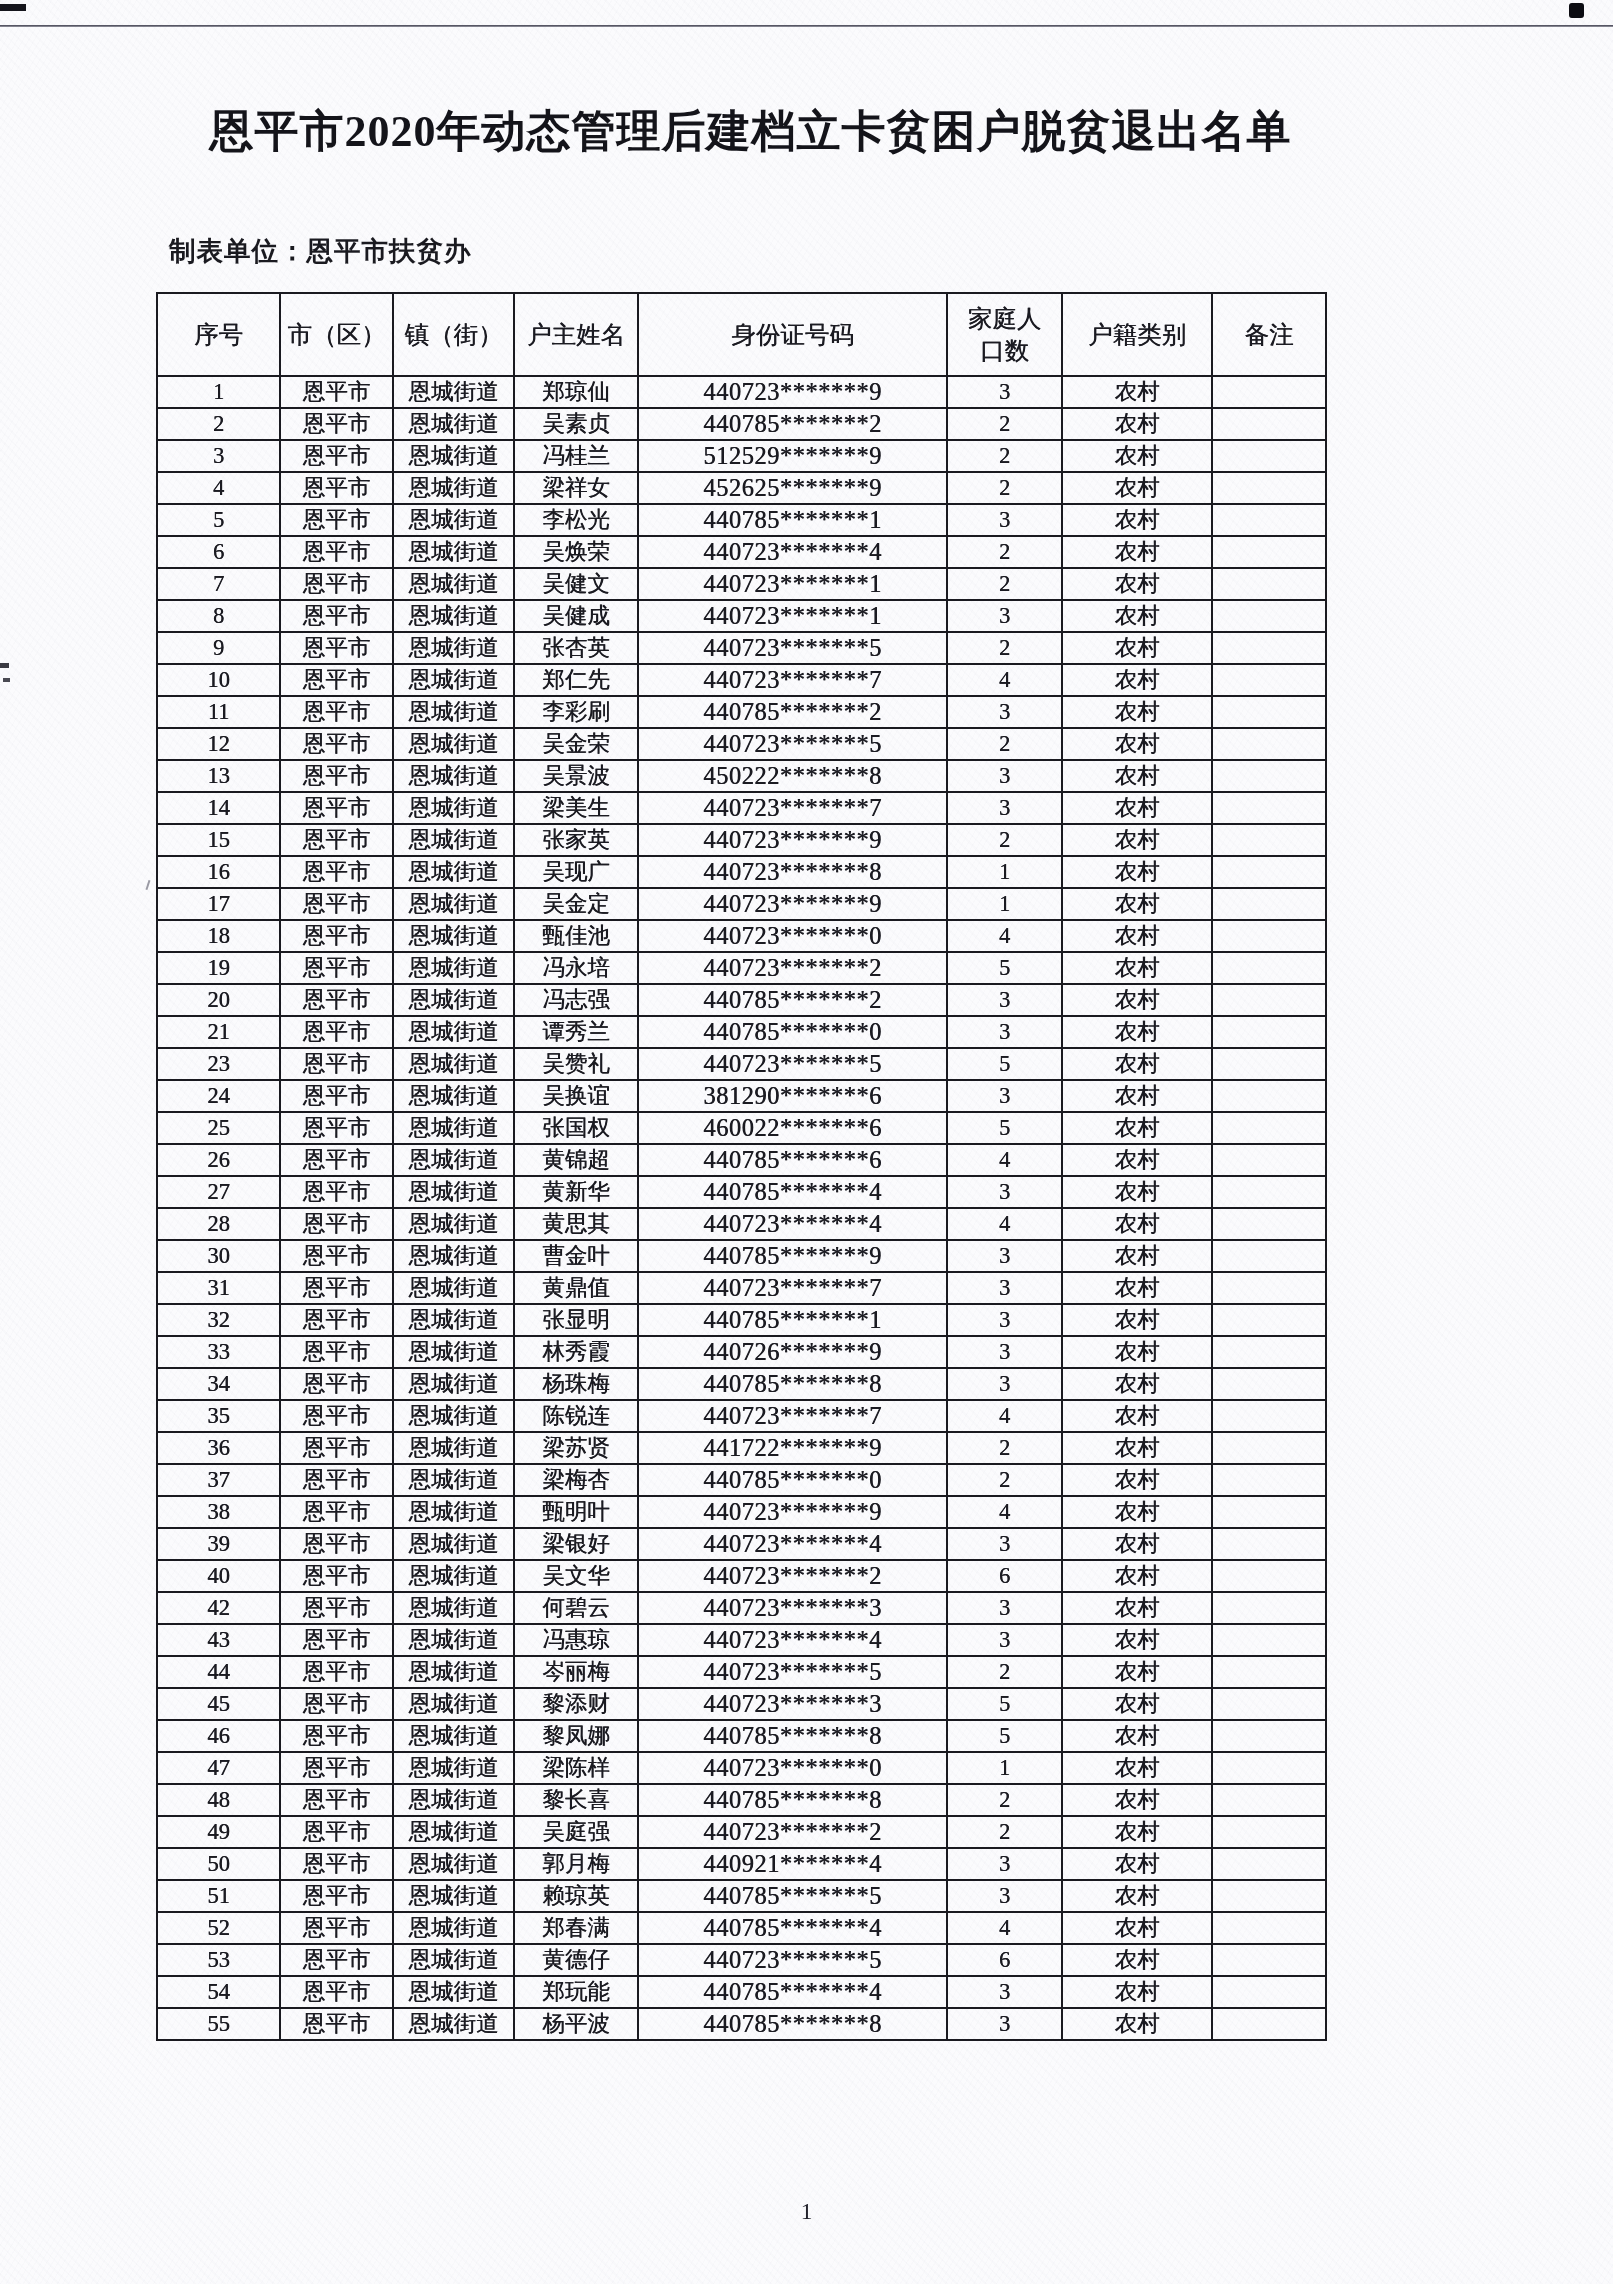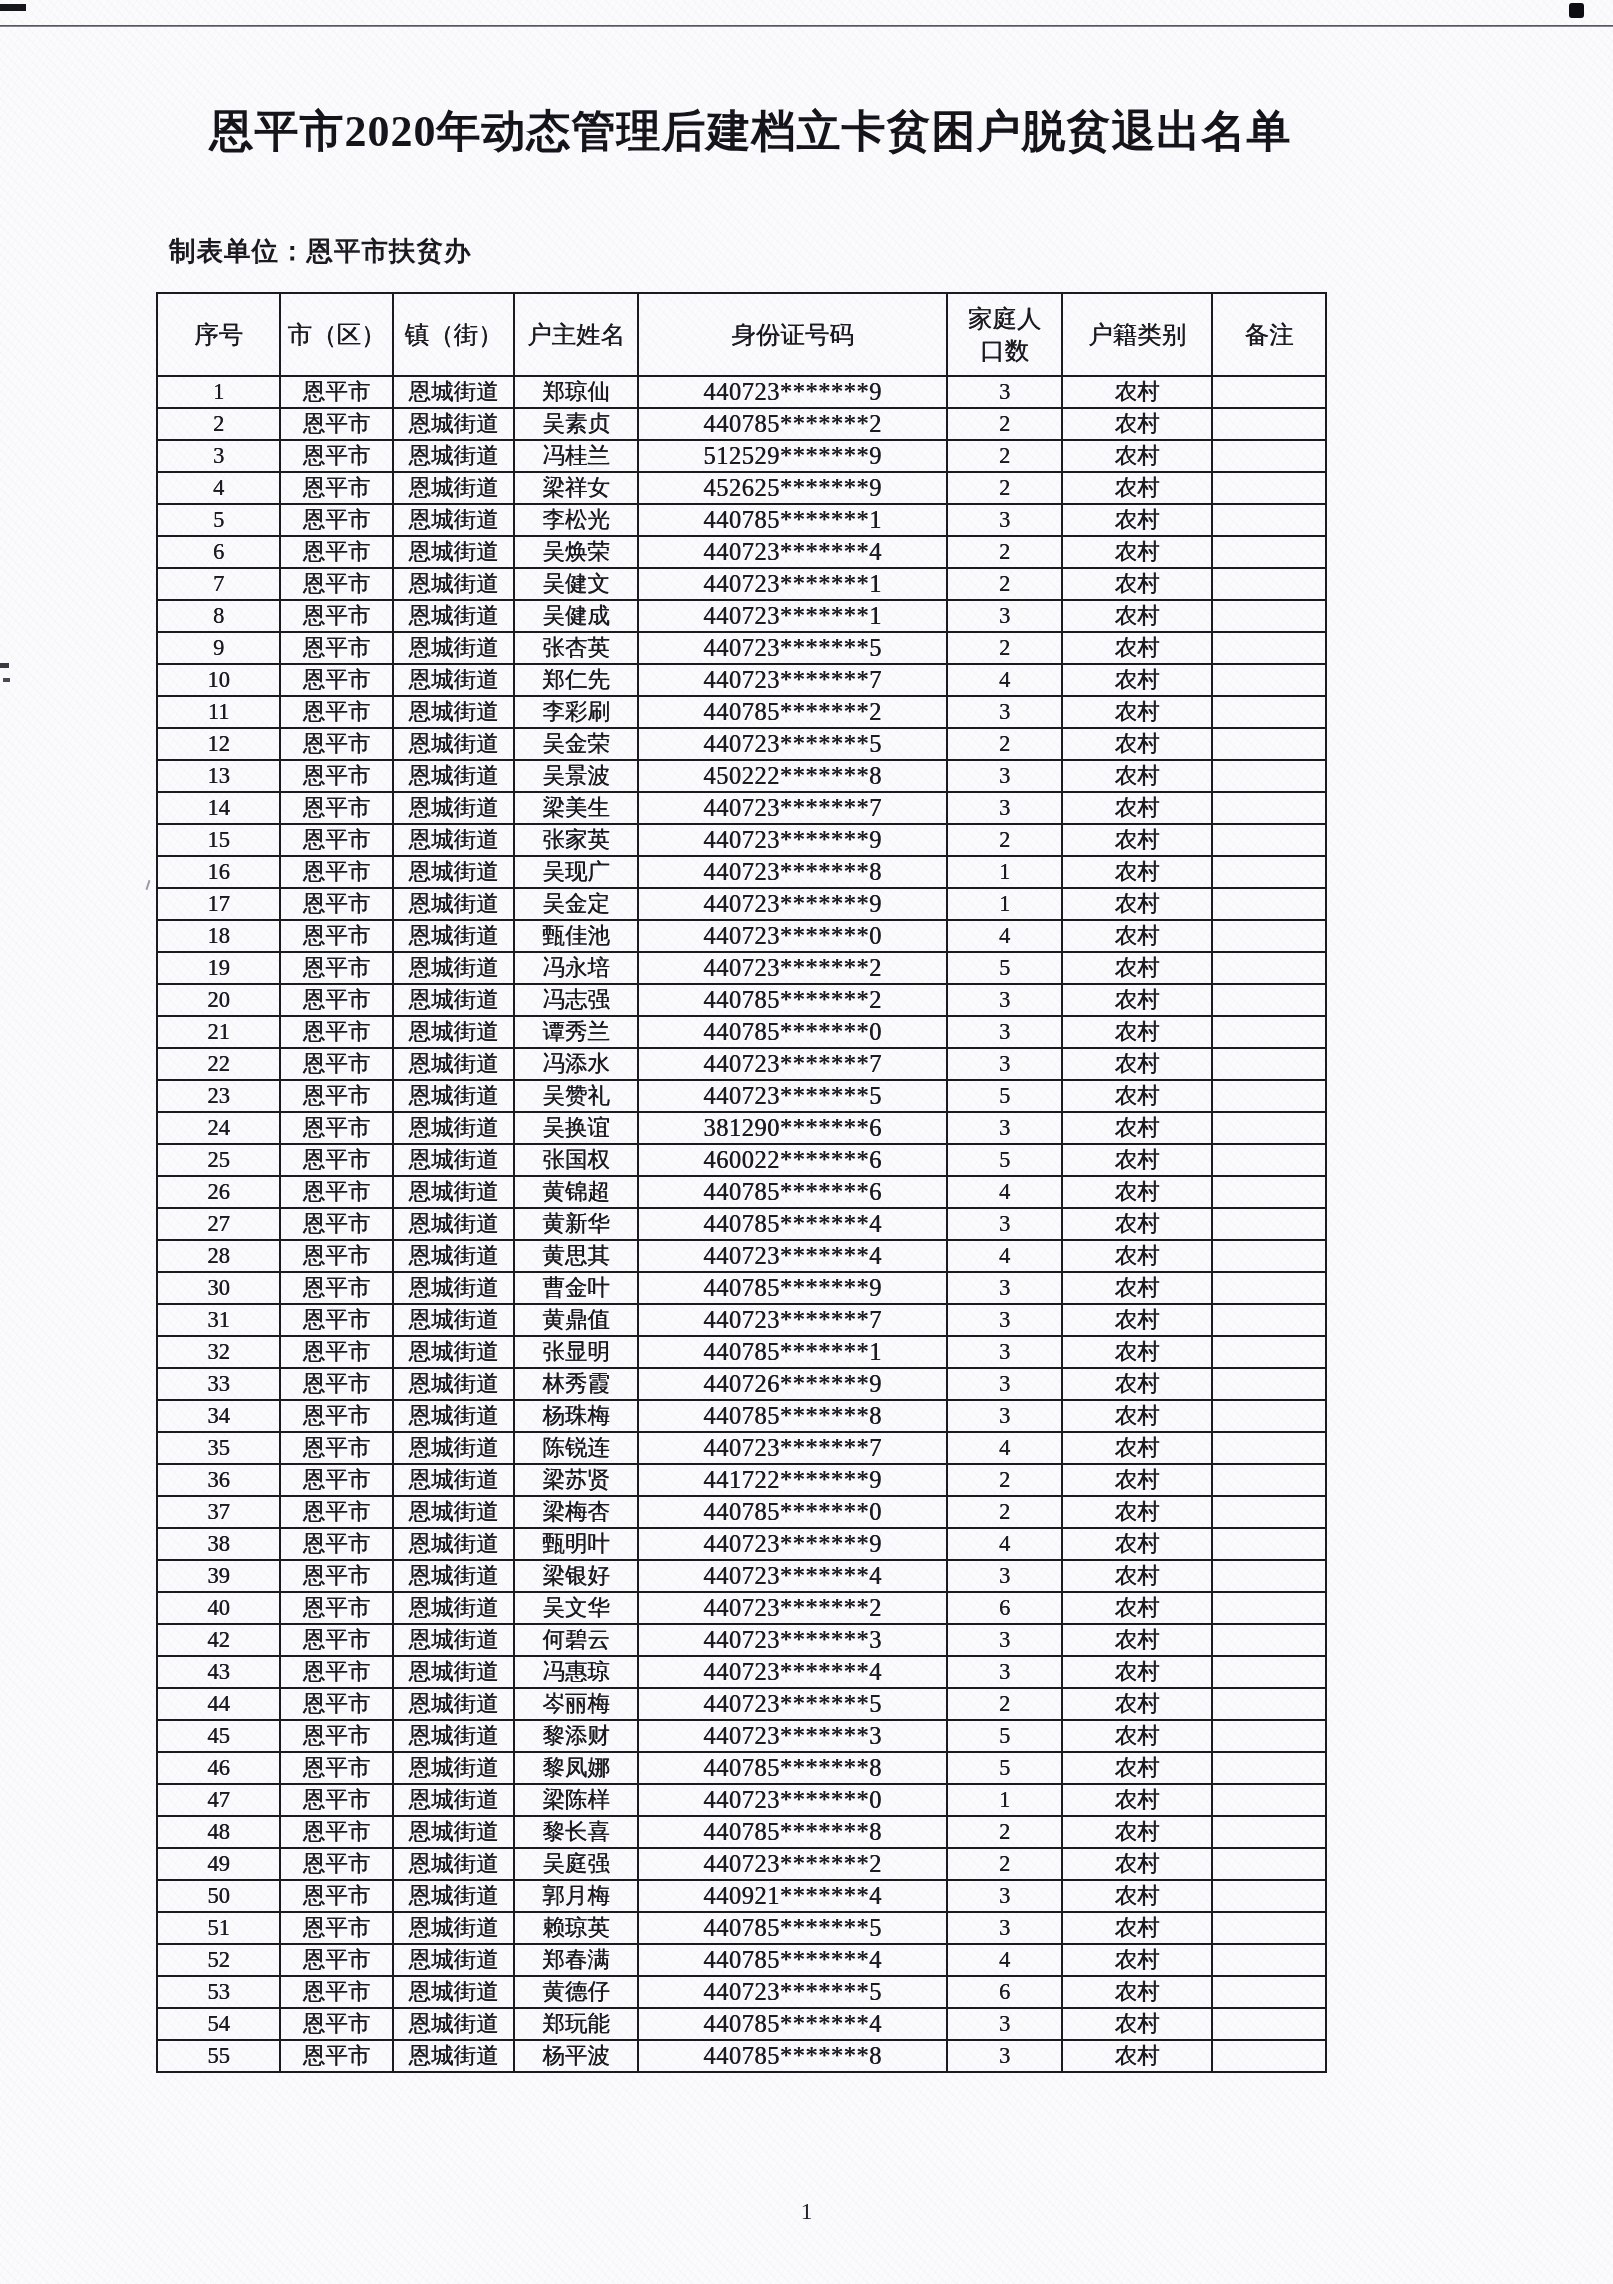--- a/index.html
+++ b/index.html
@@ -303,30 +303,20 @@
           <td>21</td>
           <td>恩平市</td>
           <td>恩城街道</td>
           <td>谭秀兰</td>
           <td class="id-cell">440785*******0</td>
           <td>3</td>
           <td>农村</td>
           <td></td>
         </tr>
         <tr>
-          <td>22</td>
-          <td>恩平市</td>
-          <td>恩城街道</td>
-          <td>冯添水</td>
-          <td class="id-cell">440723*******7</td>
-          <td>3</td>
-          <td>农村</td>
-          <td></td>
-        </tr>
-        <tr>
           <td>23</td>
           <td>恩平市</td>
           <td>恩城街道</td>
           <td>吴赞礼</td>
           <td class="id-cell">440723*******5</td>
           <td>5</td>
           <td>农村</td>
           <td></td>
         </tr>
         <tr>

